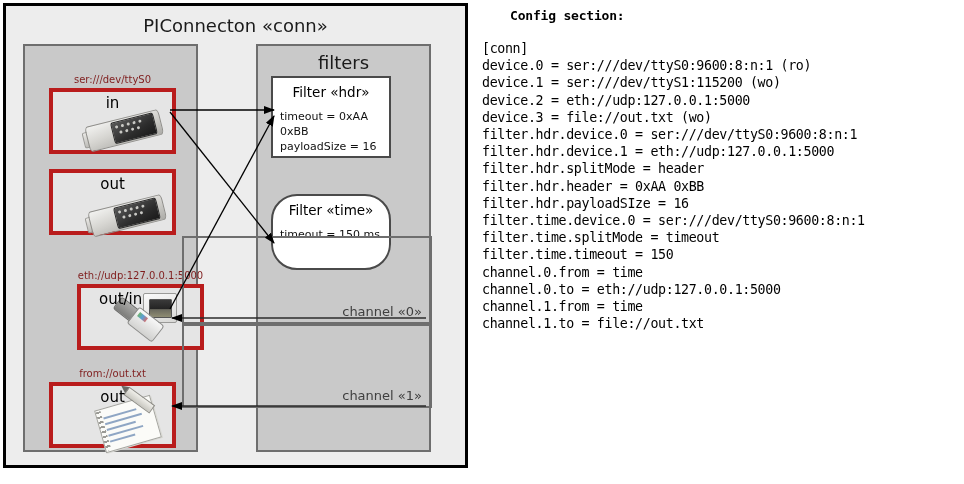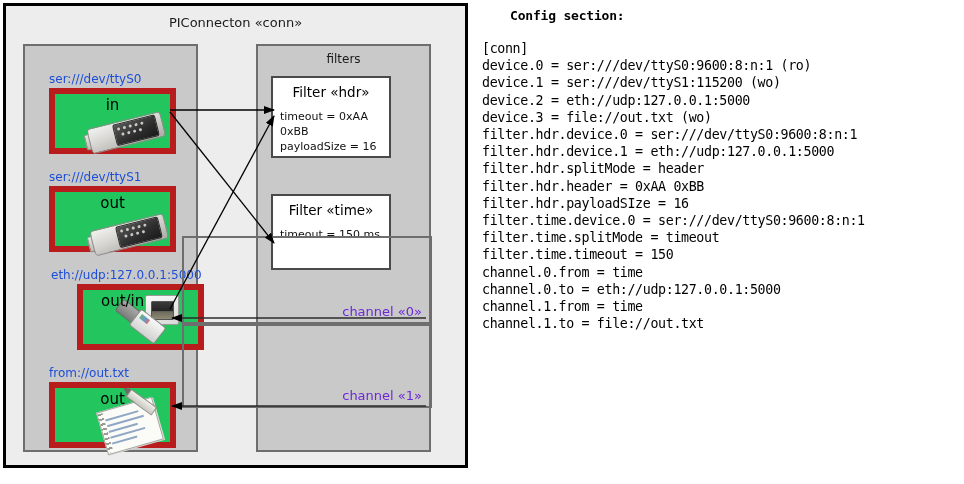--- a/index.html
+++ b/index.html
@@ -9,45 +9,45 @@
     color:#000;
   }
 
   
   #diagram{
     position:absolute;left:3px;top:3px;width:465px;height:465px;
     border:3px solid #000;background:#ededed;box-sizing:border-box;
   }
   #diagram-title{
     position:absolute;left:0;top:9px;width:100%;text-align:center;
-    font-size:13px;color:#1a1a1a;
+    font-size:18px;color:#1a1a1a;
   }
 
   
   .panel{
     position:absolute;background:#c9c9c9;border:2px solid #6e6e6e;
     box-sizing:border-box;
   }
   .panel-title{
     position:absolute;left:0;top:6px;width:100%;text-align:center;
-    font-size:12px;color:#1a1a1a;
+    font-size:18px;color:#1a1a1a;
   }
 
   #devices-panel{left:17px;top:38px;width:175px;height:408px;}
   #filters-panel{left:250px;top:38px;width:175px;height:408px;}
 
   
   .device{position:absolute;left:24px;width:127px;}
   .device-label{
-    font-size:12px;color:#1d4ed8;
+    font-size:10px;color:#7f1d1d;text-align:center;
     height:17px;line-height:17px;white-space:nowrap;
   }
   .device-label.wide{margin-left:-26px;width:179px;}
   .device-box{
-    height:66px;background:#22c55e;border:6px solid #b91c1c;
+    height:66px;background:#e5e5e5;border:4px solid #b91c1c;
     box-sizing:border-box;position:relative;
   }
   .device-dir{
     position:absolute;top:2px;left:0;width:100%;text-align:center;
     font-size:15px;color:#000;z-index:3;
   }
   .device-dir.leftish{text-align:left;padding-left:18px;}
 
   #dev-ttys0{top:25px;}
   #dev-ttys1{top:123px;}
@@ -143,37 +143,37 @@
     border-top:4px solid transparent;border-bottom:4px solid transparent;
     border-right:8px solid #6a6a66;
   }
 
   
   .filter-box{
     position:absolute;left:13px;width:120px;background:#fff;
     border:2px solid #4a4a4a;box-sizing:border-box;
   }
   #filter-hdr{top:30px;height:82px;}
-  #filter-time{top:148px;height:76px;}
+  #filter-time{top:148px;height:76px;border-radius:26px;}
   .filter-title{
     text-align:center;font-size:13.5px;color:#000;margin-top:6px;
   }
   .filter-attrs{
     margin-top:9px;padding-left:7px;font-size:11px;color:#111;line-height:15px;
   }
 
   
   .channel-box{
     position:absolute;border:2px solid #6e6e6e;background:transparent;
     box-sizing:border-box;
   }
   #channel-0{left:-76px;top:190px;width:250px;height:88px;}
   #channel-1{left:-76px;top:278px;width:250px;height:84px;}
   .channel-label{
-    position:absolute;right:8px;bottom:3px;font-size:13px;color:#6d28d9;
+    position:absolute;right:8px;bottom:3px;font-size:13px;color:#404040;
     white-space:nowrap;
   }
 
   
   #arrows{position:absolute;left:0;top:0;width:465px;height:465px;
           pointer-events:none;}
 
   
   #config{
     position:absolute;left:482px;top:8px;width:476px;
@@ -217,21 +217,20 @@
                 <i style="left:9px;top:6px"></i>
               <i style="left:15px;top:6px"></i>
                 <i style="left:21px;top:6px"></i>
             </div>
           </div>
         </div>
       </div>
     </div>
 
     <div class="device" id="dev-ttys1">
-      <div class="device-label">ser:///dev/ttyS1</div>
       <div class="device-box">
         <div class="device-dir">out</div>
         <div class="icon-wrap">
           <div class="serial" style="top:26px;left:36px;">
             <div class="tail"></div>
             <div class="shell"></div>
             <div class="face"></div>
             <div class="pins">
               <i style="left:0px;top:0px"></i>
                 <i style="left:6px;top:0px"></i>

